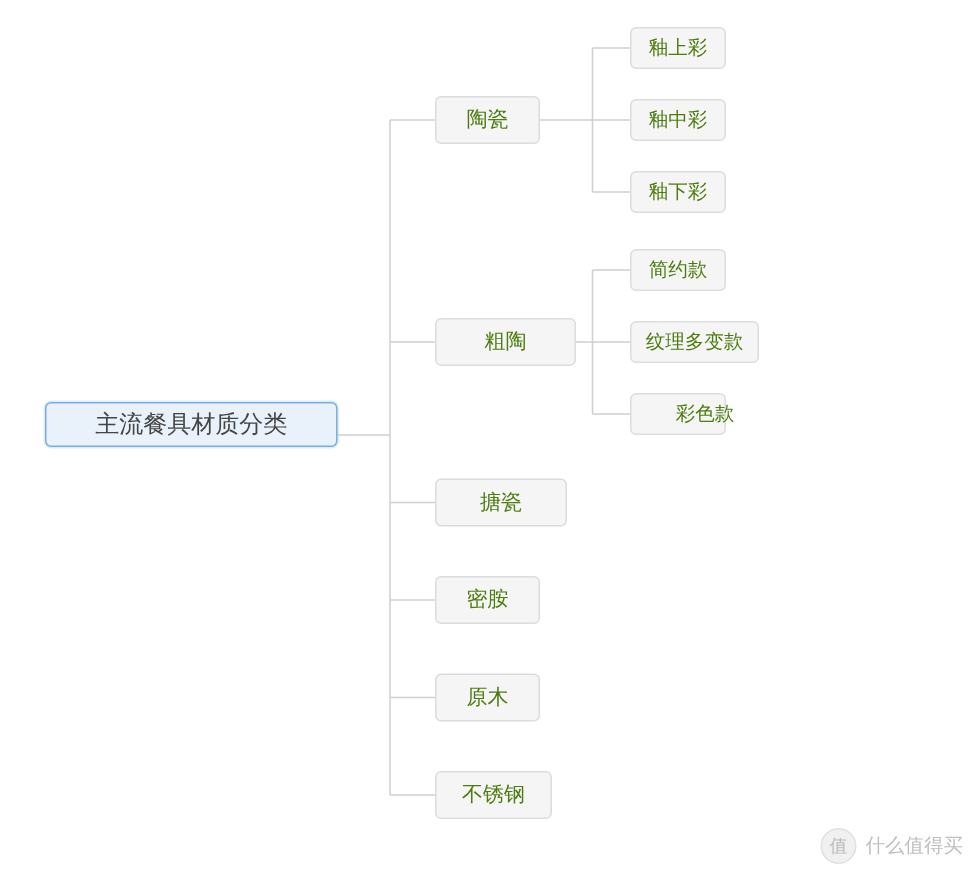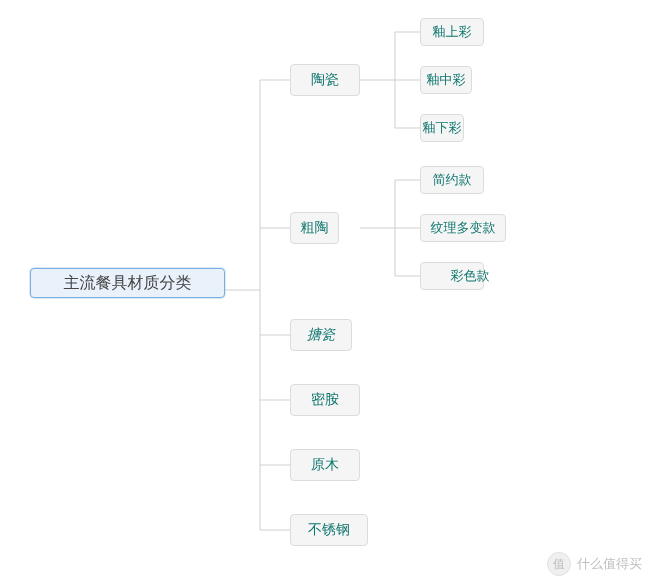--- a/index.html
+++ b/index.html
@@ -11,21 +11,21 @@
     font-family: "Microsoft YaHei", "PingFang SC", Arial, sans-serif;
     position: relative;
     overflow: hidden;
   }
   .node {
     position: absolute;
     display: flex;
     align-items: center;
     justify-content: center;
     font-size: 14px;
-    color: #0f766e;
+    color: #4d7c0f;
     border-radius: 4px;
     box-sizing: border-box;
     white-space: nowrap;
   }
   .root {
     background: #e9f2fb;
     border: 1px solid #7aaee0;
     box-shadow: 0 0 0 1px rgba(122,174,224,0.25);
     font-size: 16px;
     color: #444;
@@ -99,43 +99,43 @@
   <path d="M395 276 Q405 276 420 276"></path>
 </svg>
 
 <div class="node root" style="left:30px; top:268px; width:195px; height:30px;">
   <span>主流餐具材质分类</span>
 </div>
 
 <div class="node l2" style="left:290px; top:64px; width:70px; height:32px;font-family:Liberation Serif, serif;">
   <span>陶瓷</span>
 </div>
-<div class="node l2" style="left:290px; top:212px; width:49px; height:32px;">
+<div class="node l2" style="left:290px; top:212px; width:94px; height:32px;">
   <span>粗陶</span>
 </div>
-<div class="node l2" style="left:290px; top:319px; width:62px; height:32px;font-style:italic;">
+<div class="node l2" style="left:290px; top:319px; width:88px; height:32px;">
   <span>搪瓷</span>
 </div>
 <div class="node l2" style="left:290px; top:384px; width:70px; height:32px;">
   <span>密胺</span>
 </div>
 <div class="node l2" style="left:290px; top:449px; width:70px; height:32px;">
   <span>原木</span>
 </div>
 <div class="node l2" style="left:290px; top:514px; width:78px; height:32px;">
   <span>不锈钢</span>
 </div>
 
 <div class="node l3" style="left:420px; top:18px; width:64px; height:28px; font-size:13px;">
   <span>釉上彩</span>
 </div>
-<div class="node l3" style="left:420px; top:66px; width:52px; height:28px; font-size:13px;">
+<div class="node l3" style="left:420px; top:66px; width:64px; height:28px; font-size:13px;">
   <span>釉中彩</span>
 </div>
-<div class="node l3" style="left:420px; top:114px; width:44px; height:28px; font-size:13px;">
+<div class="node l3" style="left:420px; top:114px; width:64px; height:28px; font-size:13px;">
   <span>釉下彩</span>
 </div>
 
 <div class="node l3" style="left:420px; top:166px; width:64px; height:28px; font-size:13px;">
   <span>简约款</span>
 </div>
 <div class="node l3" style="left:420px; top:214px; width:86px; height:28px; font-size:13px;">
   <span>纹理多变款</span>
 </div>
 <div class="node l3" style="left:420px; top:262px; width:64px; height:28px; font-size:13px;padding-left:36px;">

